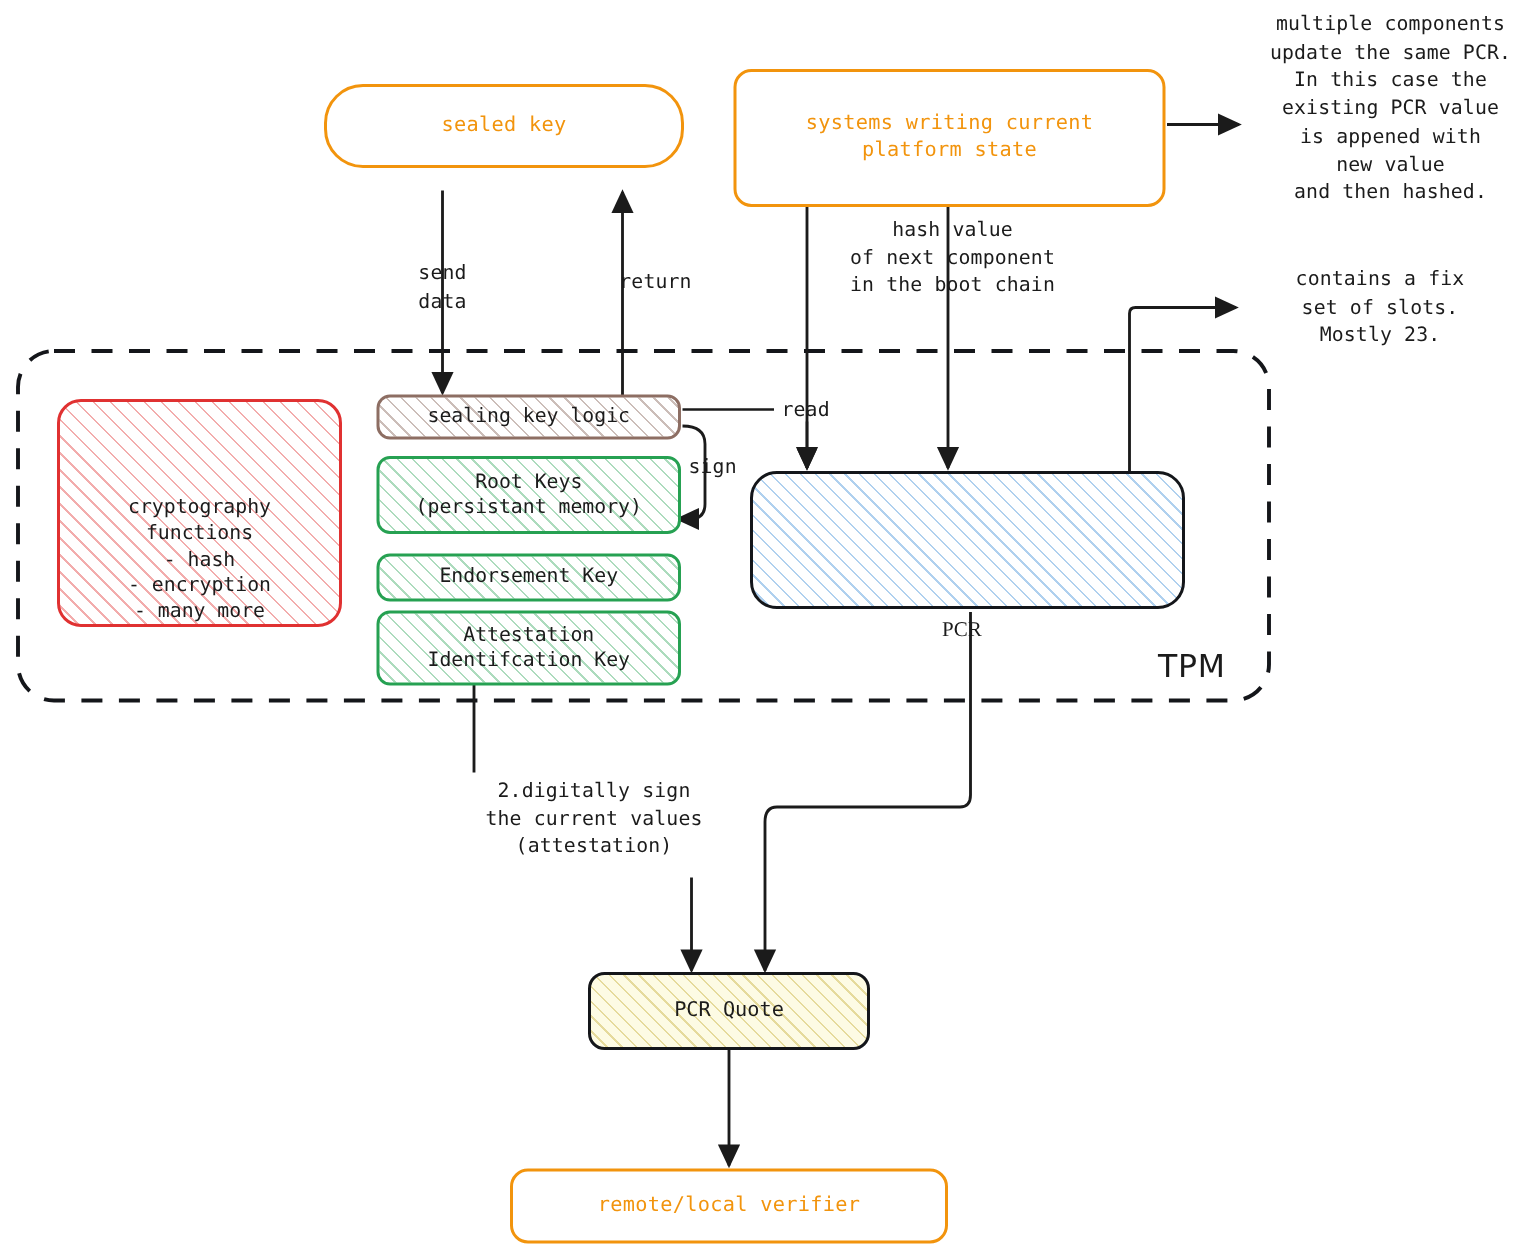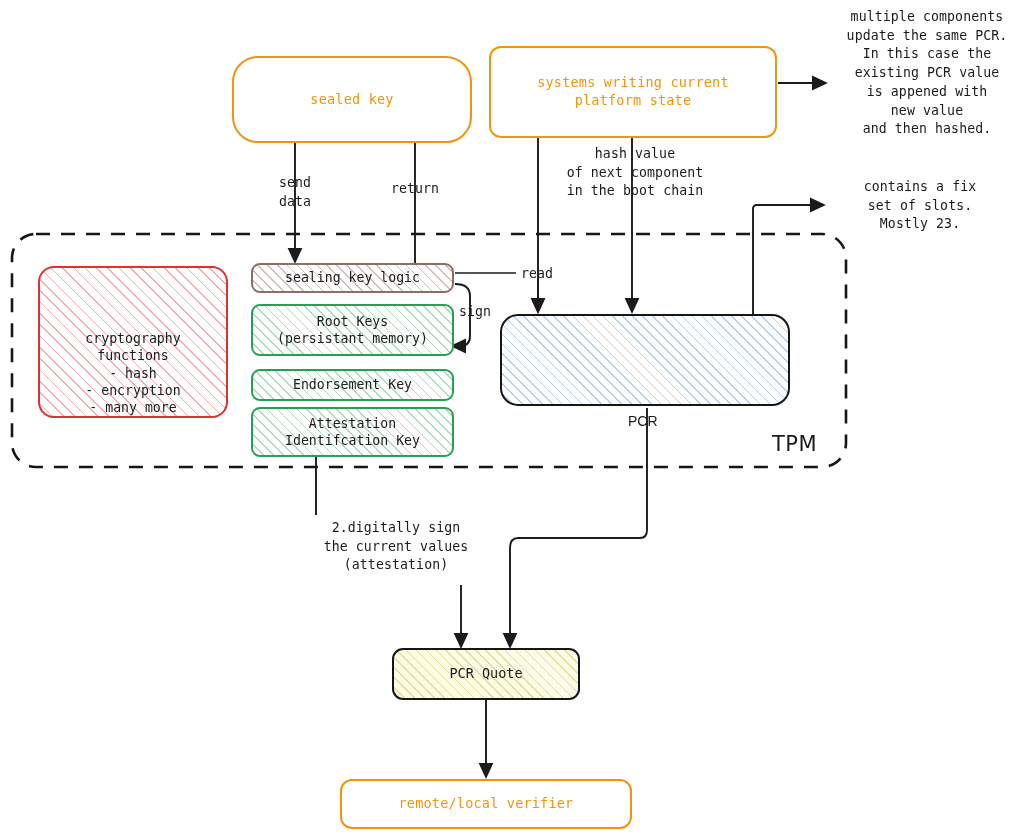--- a/index.html
+++ b/index.html
@@ -57,21 +57,21 @@
   }
   .tpm-label {
     position: absolute;
     font-family: "DejaVu Sans", "Liberation Sans", sans-serif;
     font-size: 21px;
     color: #1b1b1b;
     letter-spacing: 0.5px;
   }
   .pcr-label {
     position: absolute;
-    font-family: Liberation Sans, sans-serif;
+    font-family: Liberation Serif, serif;
     font-size: 14px;
     color: #1b1b1b;
   }
   .crypto-box {
     border: 2.6px solid #e03131;
     border-radius: 16px;
     color: #1b1b1b;
     font-size: 13.2px;
     background-color: #ffffff;
     background-image: repeating-linear-gradient(45deg,
@@ -160,21 +160,21 @@
       <line x1="564" y1="315" x2="564" y2="405"></line>
       <line x1="596" y1="315" x2="596" y2="405"></line>
       <line x1="628" y1="315" x2="628" y2="405"></line>
       <line x1="660" y1="315" x2="660" y2="405"></line>
       <line x1="692" y1="315" x2="692" y2="405"></line>
       <line x1="724" y1="315" x2="724" y2="405"></line>
       <line x1="756" y1="315" x2="756" y2="405"></line>
     </g>
   </svg>
 
-  <div class="node orange-box" style="left:232px; top:56px; width:240px; height:87px;border-radius:26px;">
+  <div class="node orange-box" style="left:216px; top:56px; width:240px; height:56px;border-radius:26px;">
     <span>sealed key</span>
   </div>
 
   <div class="node orange-box" style="left:489px; top:46px; width:288px; height:92px;">
     <span>systems writing current
 platform state</span>
   </div>
 
   <div class="node crypto-box" style="left:38px; top:266px; width:190px; height:152px;align-items:flex-end;">
     <span>cryptography
@@ -212,21 +212,21 @@
     <span>PCR Quote</span>
   </div>
 
   <div class="node orange-box" style="left:340px; top:779px; width:292px; height:50px;">
     <span>remote/local verifier</span>
   </div>
 
   <div class="lbl" style="left:255px; top:174px; width:80px;">send
 data</div>
 
-  <div class="lbl" style="left:375px; top:180px; width:80px;">return</div>
+  <div class="lbl" style="left:397px; top:180px; width:80px;">return</div>
 
   <div class="lbl" style="left:545px; top:145px; width:180px;">hash value
 of next component
 in the boot chain</div>
 
   <div class="lbl" style="left:521px; top:265px; width:52px; text-align:left;">read</div>
 
   <div class="lbl" style="left:459px; top:303px; width:46px; text-align:left;">sign</div>
 
 

